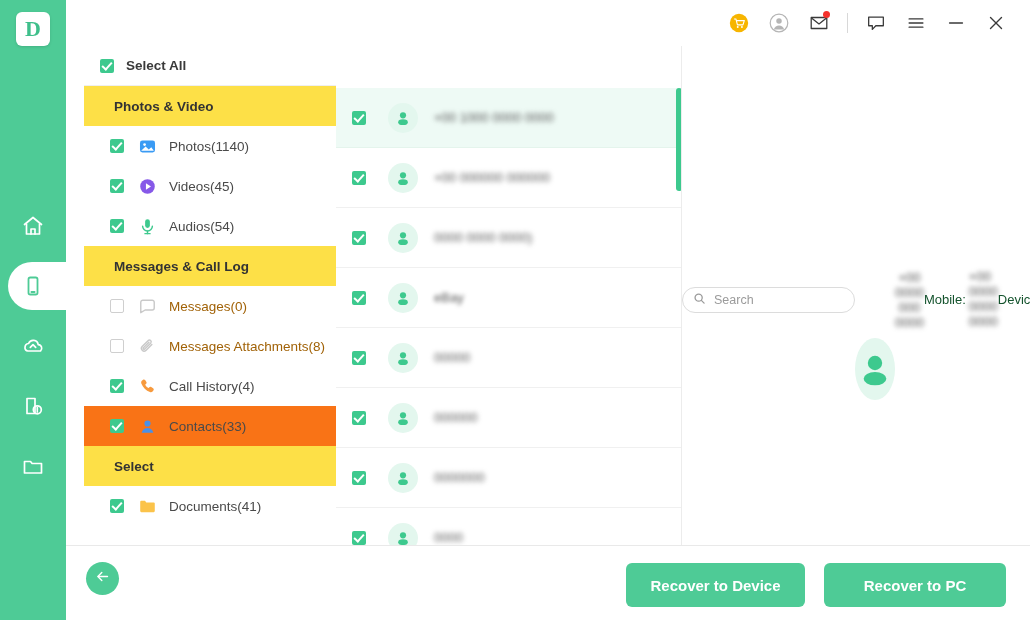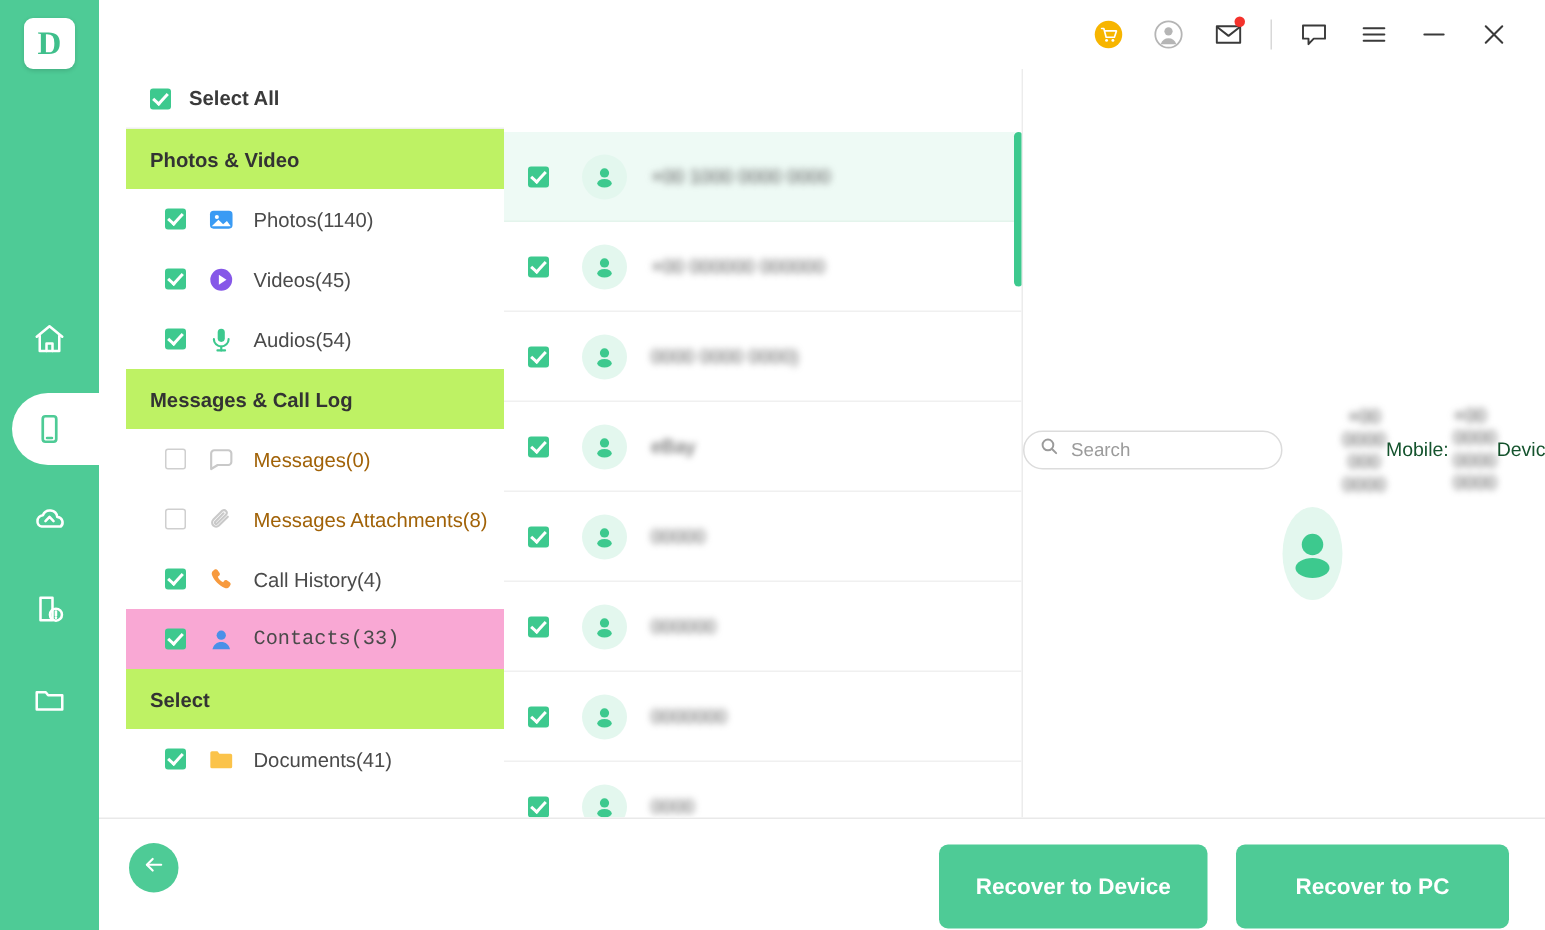--- a/index.html
+++ b/index.html
@@ -86,29 +86,29 @@
   }
   .selall {
     height: 40px; display: flex; align-items: center; padding-left: 16px;
     border-bottom: 1px solid #efefef;
     cursor: pointer;
   }
   .selall .label {
     margin-left: 12px; font-size: 13.5px; font-weight: 700; color: #3a3a3a;
   }
   .group-head {
-    height: 40px; background: #bef264;
-    display: flex; align-items: center; padding-left: 16px;
+    height: 40px; background: #fde047;
+    display: flex; align-items: center; padding-left: 30px;
     font-size: 13.5px; font-weight: 700; color: #333;
   }
   .cat-row {
     height: 40px; display: flex; align-items: center; padding-left: 26px;
     cursor: pointer;
   }
-  .cat-row.sel { background: #f9a8d4; font-family: Liberation Mono, monospace; }
+  .cat-row.sel { background: #f97316; }
   .cat-row .cat-ico {
     width: 20px; height: 20px; margin-left: 13px;
     display: flex; align-items: center; justify-content: center;
   }
   .cat-row .cat-label {
     margin-left: 12px; font-size: 13.5px; color: #4a4a4a;
   }
   .cat-row.disabled .cat-label { color: #a16207; }
 
   
@@ -202,21 +202,21 @@
   }
   .back-btn {
     position: absolute; left: 20px; top: 16px;
     width: 33px; height: 33px; border-radius: 50%;
     background: #4ecb96;
     display: flex; align-items: center; justify-content: center;
     cursor: pointer;
   }
   .act-btn {
     position: absolute; top: 17px;
-    height: 56px; border-radius: 6px;
+    height: 44px; border-radius: 6px;
     background: #4ecb96; color: #fff;
     font-size: 15px; font-weight: 700;
     display: flex; align-items: center; justify-content: center;
     cursor: pointer; border: 0;
     font-family: "Liberation Sans", sans-serif;
   }
   #btn-device { left: 560px; width: 179px; }
   #btn-pc { left: 758px; width: 182px; }
 </style>
 </head>

